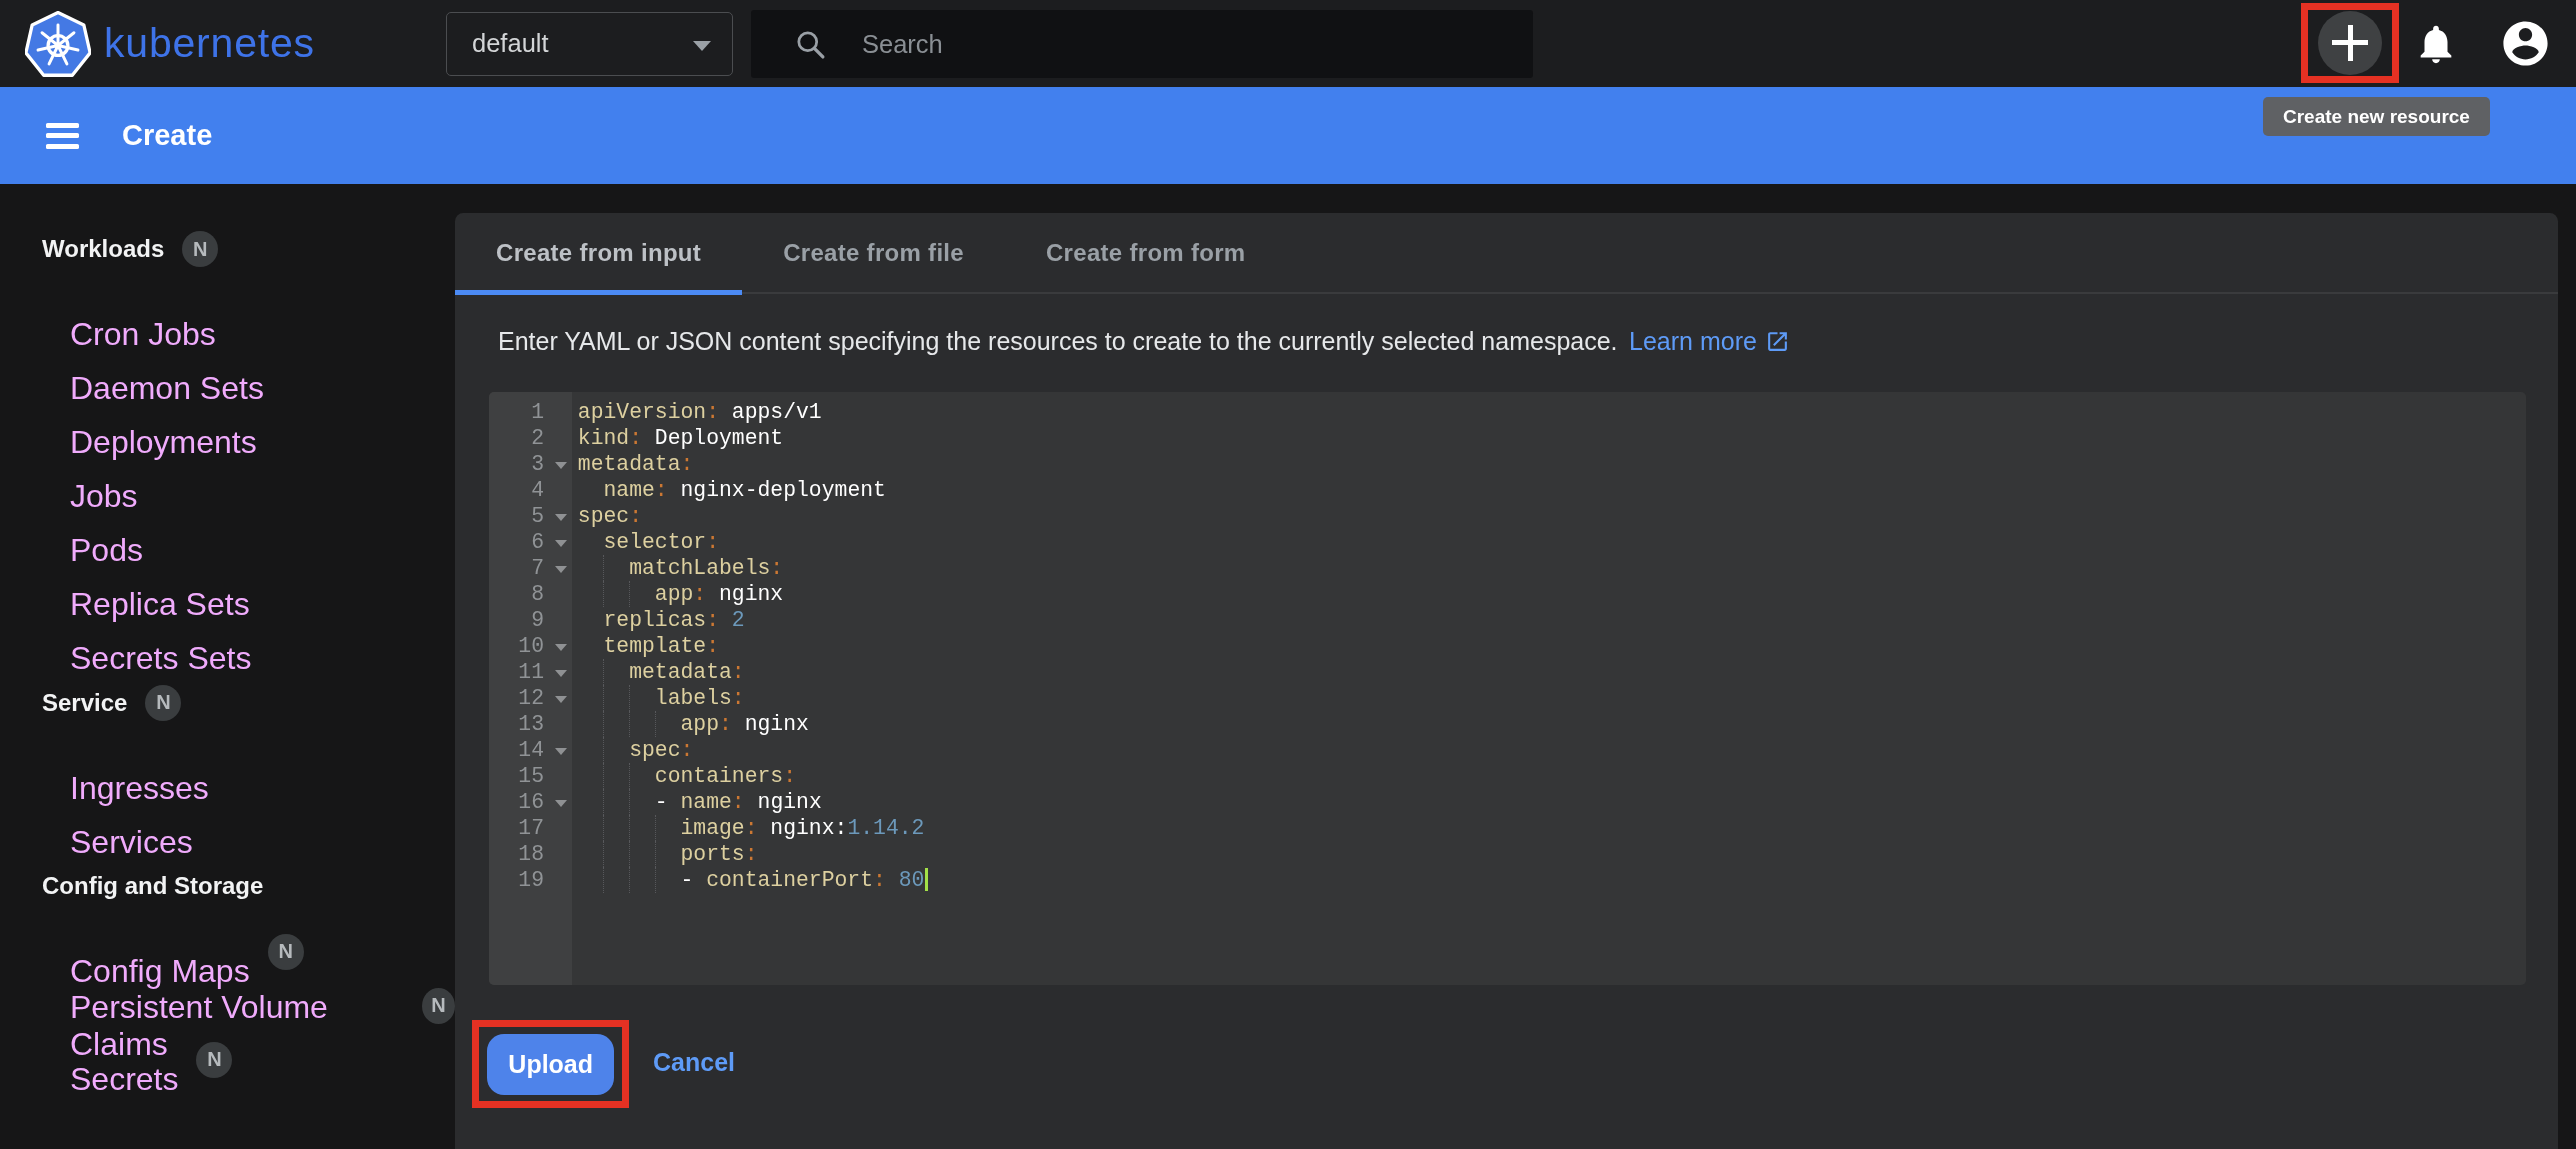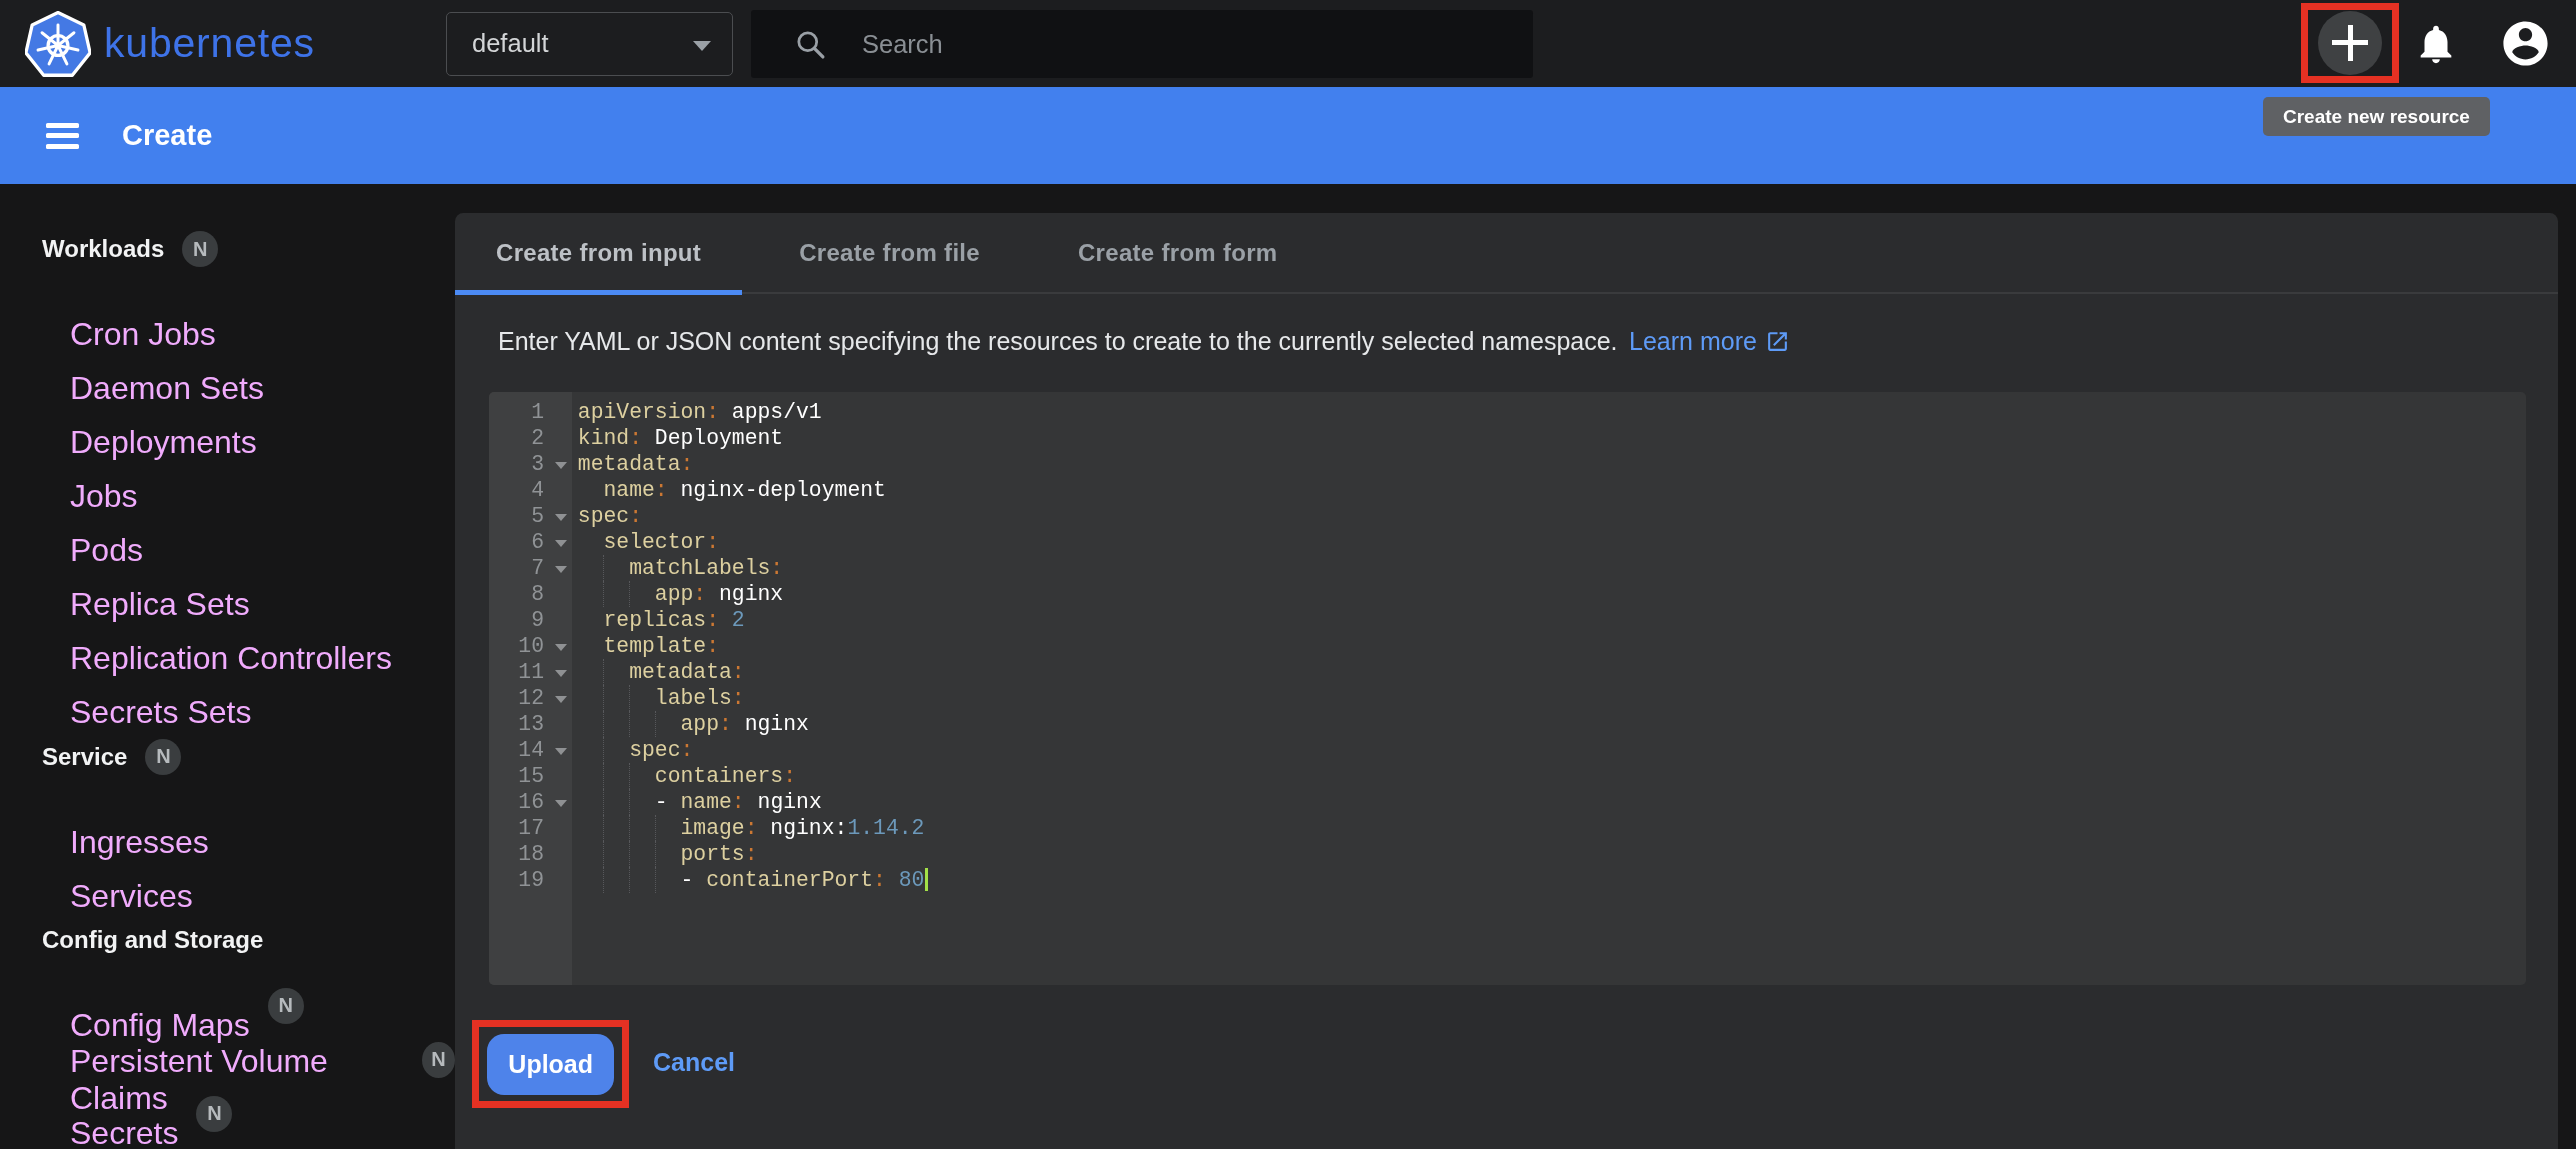--- a/index.html
+++ b/index.html
@@ -42,21 +42,21 @@
   .nav-header { padding-left:42px; }
   .nav-header .nav-label { font-size:24px; font-weight:700; color:#f2f3f4; }
   .nav-item { padding-left:70px; }
   .nav-item .nav-label { font-size:32px; color:#f0abfc;margin-top:40px; }
   .gap-top { margin-top:10px; }
   .first-item { margin-top:11.5px; }
   .n-badge { margin-left:18px; width:36px; height:36px; border-radius:50%; background:#3a3d3f; color:#b6babd; font-size:20px; font-weight:700; display:flex; align-items:center; justify-content:center; }
 
   
   .card { position:absolute; left:455px; top:213px; width:2103px; height:936px; background:#2b2c2e; border-radius:8.2px 8.2px 0 0; }
-  .tabs { height:81px; display:flex; border-bottom:2.5px solid #3a3b3d;gap:16px; }
+  .tabs { height:81px; display:flex; border-bottom:2.5px solid #3a3b3d; }
   .tab { position:relative; padding:0 41px; display:flex; align-items:center; font-size:24px; font-weight:700; letter-spacing:0.3px; color:#9aa0a6; cursor:pointer; }
   .tab.active { color:#bdc1c6; }
   .tab.active::after { content:""; position:absolute; left:0; right:0; bottom:-2.5px; height:4.1px; background:#4c8bf5; }
   .instruction { margin:33px 43px 0 43px; font-size:25px; color:#e6e8ea; display:flex; align-items:center; }
   .learn-more { margin-left:11.5px; color:#5e9bf7; cursor:pointer; display:flex; align-items:center; }
   .learn-more svg { margin-left:8.2px; }
 
   
   .editor { position:relative; margin:36px 0 0 34px; width:2037px; height:593px; background:#353637; border-radius:5px; overflow:hidden; font-family:"Liberation Mono", monospace; cursor:text; }
   .gutter-strip { position:absolute; left:0; top:0; bottom:0; width:83px; background:#3f4041; }
@@ -163,23 +163,20 @@
       <div class="nav-row nav-item">
         <span class="nav-label">Jobs</span>
       </div>
       <div class="nav-row nav-item">
         <span class="nav-label">Pods</span>
       </div>
       <div class="nav-row nav-item">
         <span class="nav-label">Replica Sets</span>
       </div>
       <div class="nav-row nav-item">
-        <span class="nav-label">Replication Controllers</span>
-      </div>
-      <div class="nav-row nav-item">
         <span class="nav-label">Secrets Sets</span>
       </div>
       <div class="nav-row nav-header gap-top">
         <span class="nav-label">Service</span>
         <span class="n-badge">N</span>
       </div>
       <div class="nav-row nav-item first-item">
         <span class="nav-label">Ingresses</span>
       </div>
       <div class="nav-row nav-item">

